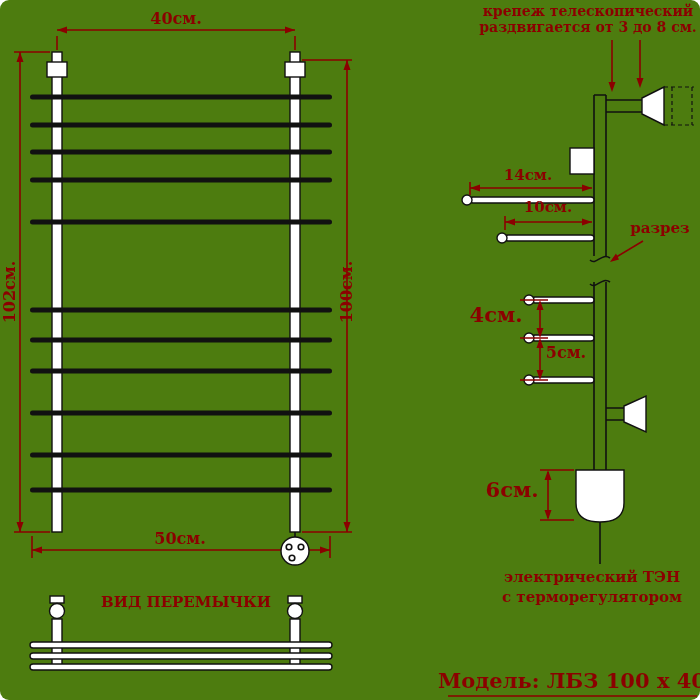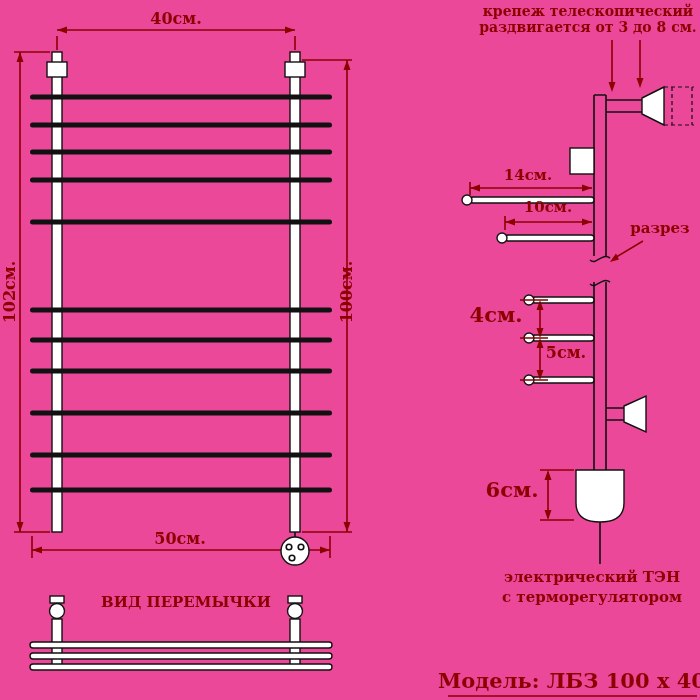--- a/index.html
+++ b/index.html
@@ -1,16 +1,16 @@
 <!DOCTYPE html>
 <html><head>
 <meta charset="utf-8">
 <style>
   html,body{margin:0;padding:0;background:#fff;}
-  #canvas{position:relative;width:700px;height:700px;background:#ec4899;overflow:hidden;}
+  #canvas{position:relative;width:700px;height:700px;background:#4d7c0f;overflow:hidden;border-radius:9px;}
   svg{display:block;}
   svg text{
     font-family:"DejaVu Serif", serif;
     font-weight:bold;
     fill:#8b0000;
   }
   .t14{font-size:14px;}
   .t15{font-size:15px;}
   .t16{font-size:16px;}
   .t21{font-size:21px;}

